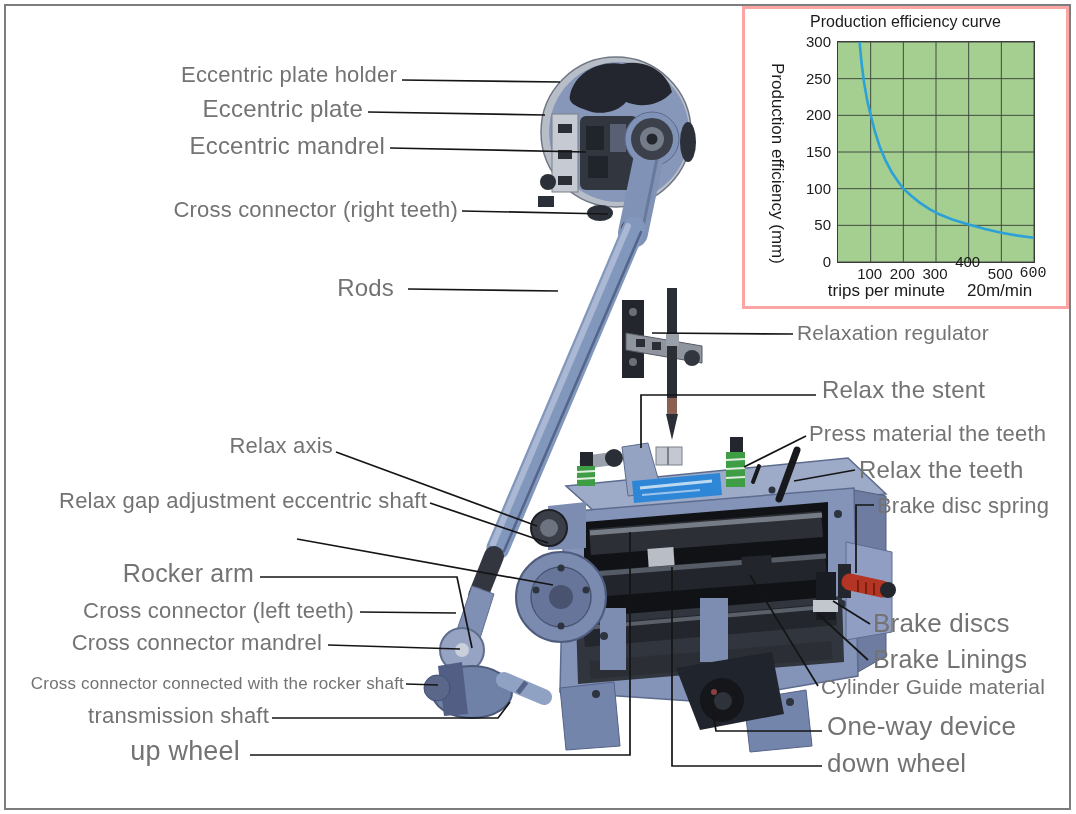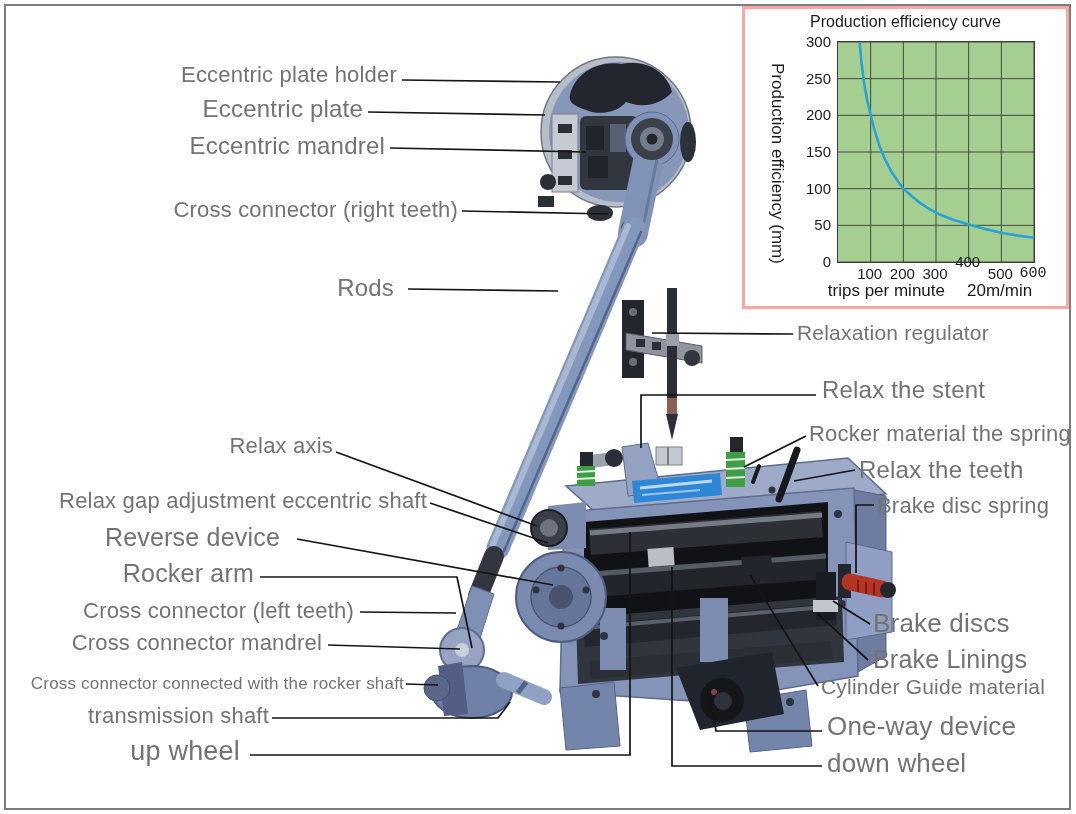--- a/index.html
+++ b/index.html
@@ -208,31 +208,30 @@
     </g>
   </svg>
 
   <div class="lbl la" style="left:397px;top:63px;font-size:22px">Eccentric plate holder</div>
   <div class="lbl la" style="left:363px;top:96px;font-size:24px">Eccentric plate</div>
   <div class="lbl la" style="left:385px;top:133px;font-size:24px">Eccentric mandrel</div>
   <div class="lbl la" style="left:458px;top:198px;font-size:22px">Cross connector (right teeth)</div>
   <div class="lbl la" style="left:394px;top:275px;font-size:24px">Rods</div>
   <div class="lbl la" style="left:333px;top:434px;font-size:22px">Relax axis</div>
   <div class="lbl la" style="left:427px;top:489px;font-size:22px">Relax gap adjustment eccentric shaft</div>
-  <div class="lbl la" style="left:280px;top:524px;font-size:25px">Reverse device</div>
   <div class="lbl la" style="left:254px;top:560px;font-size:25px">Rocker arm</div>
   <div class="lbl la" style="left:354px;top:599px;font-size:22px">Cross connector (left teeth)</div>
   <div class="lbl la" style="left:322px;top:631px;font-size:22px">Cross connector mandrel</div>
   <div class="lbl la" style="left:404px;top:675px;font-size:17px">Cross connector connected with the rocker shaft</div>
   <div class="lbl la" style="left:269px;top:704px;font-size:22px">transmission shaft</div>
   <div class="lbl la" style="left:240px;top:737px;font-size:27px">up wheel</div>
 
   <div class="lbl" style="left:797px;top:322px;font-size:21px">Relaxation regulator</div>
   <div class="lbl" style="left:822px;top:377px;font-size:24px">Relax the stent</div>
-  <div class="lbl" style="left:809px;top:422px;font-size:22px">Rocker material the spring</div>
+  <div class="lbl" style="left:809px;top:422px;font-size:22px">Press material the teeth</div>
   <div class="lbl" style="left:859px;top:457px;font-size:24px">Relax the teeth</div>
   <div class="lbl" style="left:873px;top:610px;font-size:26px">Brake discs</div>
   <div class="lbl" style="left:877px;top:494px;font-size:22px">Brake disc spring</div>
   <div class="lbl" style="left:873px;top:646px;font-size:25px">Brake Linings</div>
   <div class="lbl" style="left:821px;top:676px;font-size:21px">Cylinder Guide material</div>
   <div class="lbl" style="left:827px;top:713px;font-size:26px">One-way device</div>
   <div class="lbl" style="left:827px;top:750px;font-size:26px">down wheel</div>
 
   <div id="chart">
     <div id="chart-title">Production efficiency curve</div>

